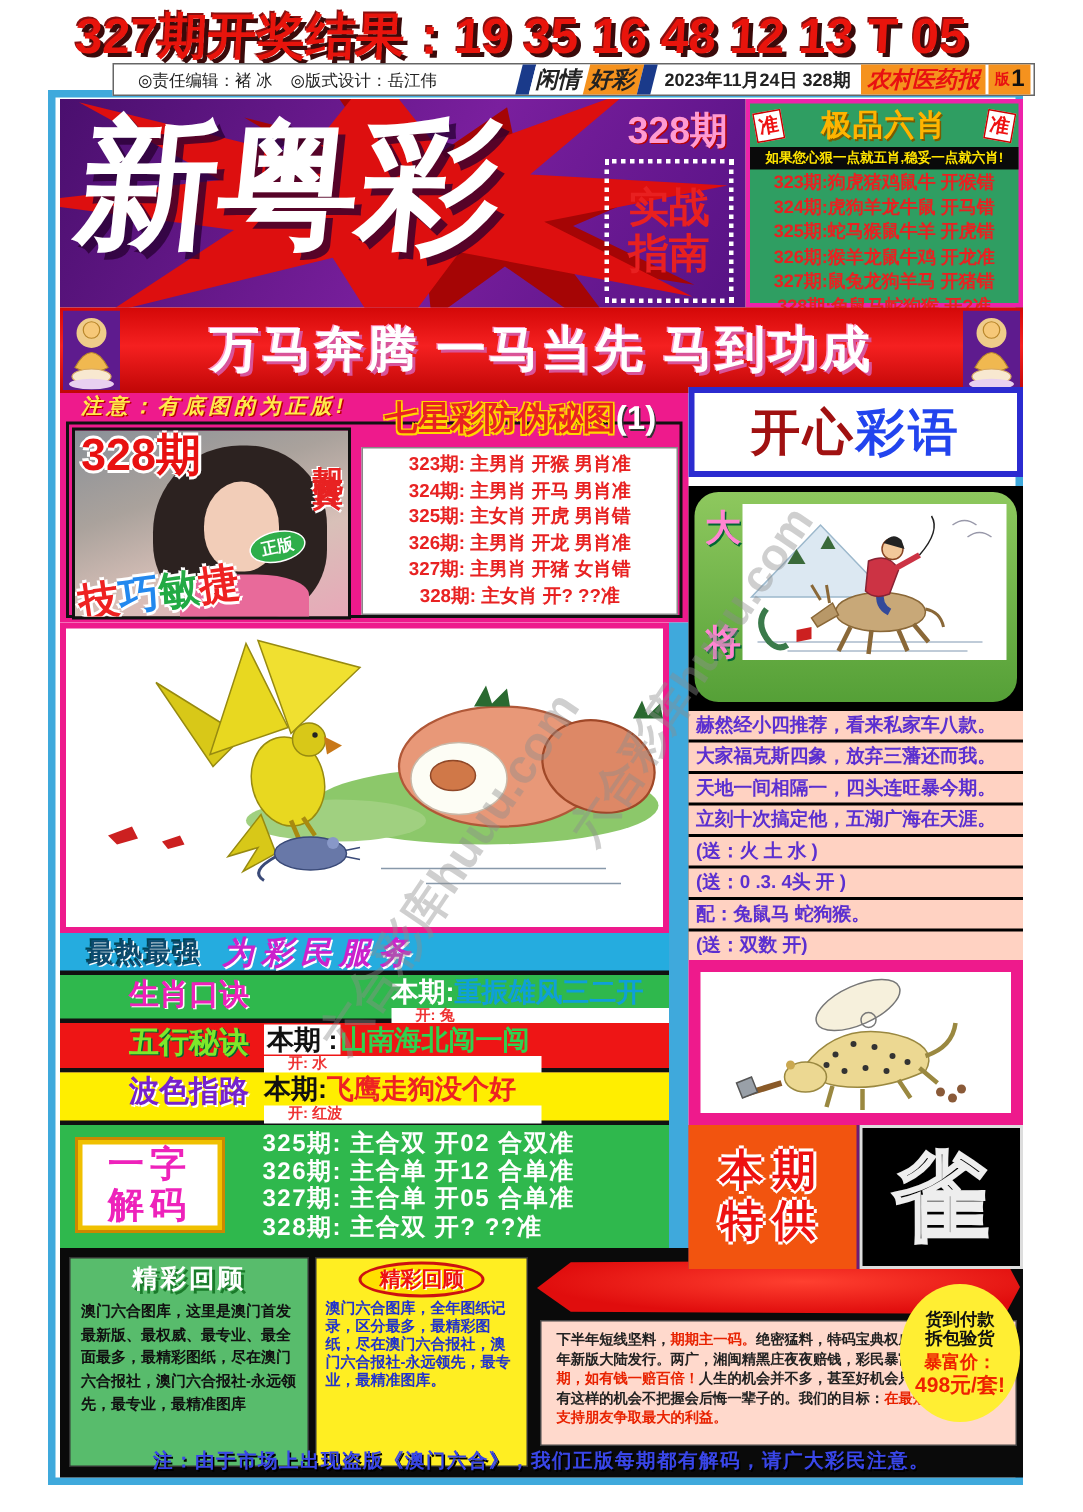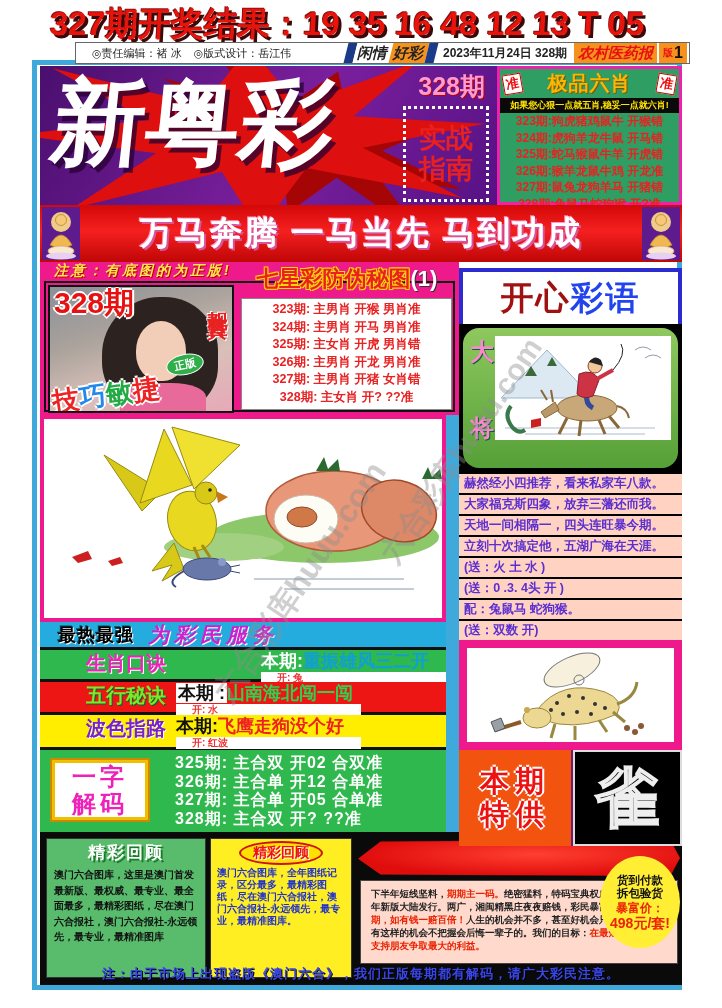--- a/index.html
+++ b/index.html
@@ -75,21 +75,21 @@
     text-shadow:1px 1px 0 #ffd700,-1px -1px 0 #ffd700,1px -1px 0 #ffd700,-1px 1px 0 #ffd700;}
   .chart-suffix{color:#fff;text-shadow:1px 1px 0 #333;}
   .chart-box{left:201px;top:36px;width:211px;height:112px;background:#fff;border:1px solid #888;box-sizing:border-box;padding-top:2px;}
   .cb-row{color:#e82222;font-weight:900;font-size:12.5px;line-height:17.5px;text-align:center;white-space:nowrap;}
   
   .eaglebox{left:40px;top:415px;width:406px;height:207px;background:#fff;border:4px solid #ee1a8c;box-sizing:border-box;overflow:hidden;z-index:2;}
   .divider{left:446px;top:415px;width:13px;height:417px;background:#3fa9dc;z-index:2;}
   
   .servicebar{left:40px;top:622px;width:406px;height:28px;background:#25acdf;display:flex;align-items:center;
     gap:14px;padding-left:18px;box-sizing:border-box;border-bottom:3px solid #111;z-index:2;}
-  .svc-left{color:#000000;font-size:18px;font-weight:900;letter-spacing:1px;text-shadow:1px 1px 0 #fff,-1px -1px 0 #045;}
+  .svc-left{color:#0c4a6e;font-size:18px;font-weight:900;letter-spacing:1px;text-shadow:1px 1px 0 #fff,-1px -1px 0 #045;}
   .svc-right{color:#cc22cc;font-size:21px;font-weight:900;font-style:italic;letter-spacing:5px;text-shadow:1px 1px 0 #fff;}
   .tip{left:40px;width:406px;box-sizing:border-box;display:flex;align-items:flex-start;
     padding:2px 0 0 46px;border-bottom:3px solid #111;z-index:2;}
   .tip1{top:650px;height:32px;background:#2fb84d;justify-content:space-between;}
   .tip2{top:682px;height:33px;background:#ee1515;}
   .tip3{top:715px;height:35px;background:#ffee00;}
   .tip-label{font-size:20px;font-weight:900;margin-right:10px;white-space:nowrap;line-height:22px;}
   .tip1 .tip-label{color:#ee22bb;text-shadow:1px 1px 0 #fff;}
   .tip2 .tip-label{color:#7de82a;text-shadow:1px 1px 0 #063;}
   .tip3 .tip-label{color:#7722cc;text-shadow:1px 1px 0 #fff;}
@@ -123,21 +123,21 @@
     box-sizing:border-box;padding:6px 8px 0 10px;font-size:9.5px;line-height:13px;font-weight:700;}
   .promo .red{color:#e82200;} .promo .blk{color:#222;text-align:center;}
   .cod{left:560px;top:24px;width:80px;height:92px;background:#ffee33;border-radius:50%;z-index:5;
     display:flex;flex-direction:column;align-items:center;justify-content:center;}
   .cod1,.cod2{color:#111;font-size:11.5px;font-weight:900;line-height:13px;}
   .cod3{color:#ee2200;font-size:12px;font-weight:900;margin-top:2px;line-height:13px;}
   .cod4{color:#ee2200;font-size:14px;font-weight:900;line-height:16px;}
   .footnote{left:0;bottom:2px;width:100%;text-align:center;color:#3946e8;font-size:13px;font-weight:900;
     letter-spacing:1px;text-shadow:1px 1px 0 #000;white-space:nowrap;}
   
-  .happy{left:459px;top:268px;width:223px;height:60px;background:#fff;border:4px solid #2b2bd0;
+  .happy{left:459px;top:258px;width:223px;height:60px;background:#fff;border:4px solid #2b2bd0;
     box-sizing:border-box;display:flex;align-items:center;justify-content:center;z-index:2;}
   .happy-l{color:#a01111;font-size:33px;font-weight:900;letter-spacing:2px;}
   .happy-r{color:#2244ee;font-size:33px;font-weight:900;letter-spacing:2px;}
   .cartoonpanel{left:459px;top:324px;width:223px;height:148px;background:#000;z-index:2;}
   .cp-green{left:4px;top:4px;width:215px;height:140px;border-radius:16px;background:linear-gradient(180deg,#8ec85e,#55a037);}
   .cp-da{left:7px;top:8px;color:#ff85d0;font-size:24px;font-weight:900;text-shadow:1px 1px 0 #063;}
   .cp-jiang{left:7px;bottom:24px;color:#ff85d0;font-size:24px;font-weight:900;text-shadow:1px 1px 0 #063;}
   .cp-art{left:32px;top:8px;width:176px;height:104px;background:#fff;overflow:hidden;}
   .cp-caption{left:0;bottom:5px;width:100%;text-align:center;color:#e81111;font-size:10.5px;font-weight:900;white-space:nowrap;}
   .verse{left:459px;top:472px;width:223px;height:168px;background:#000;display:flex;flex-direction:column;

